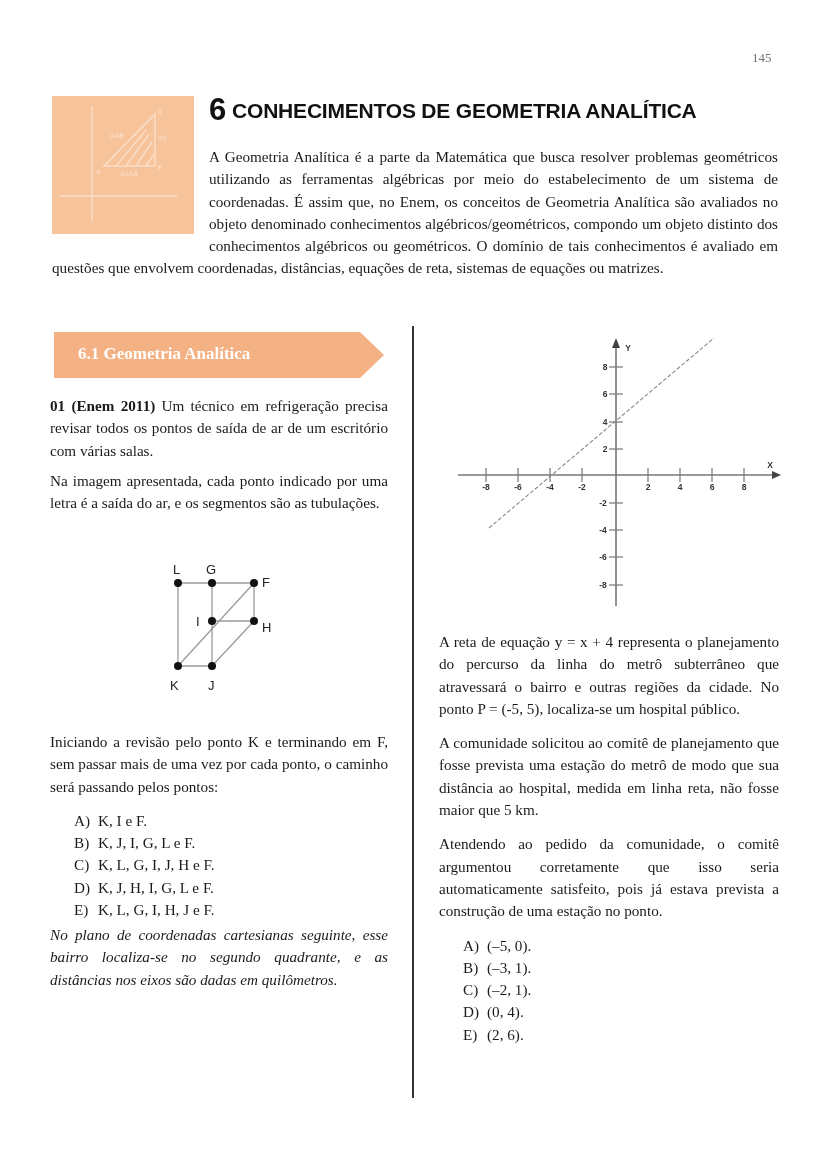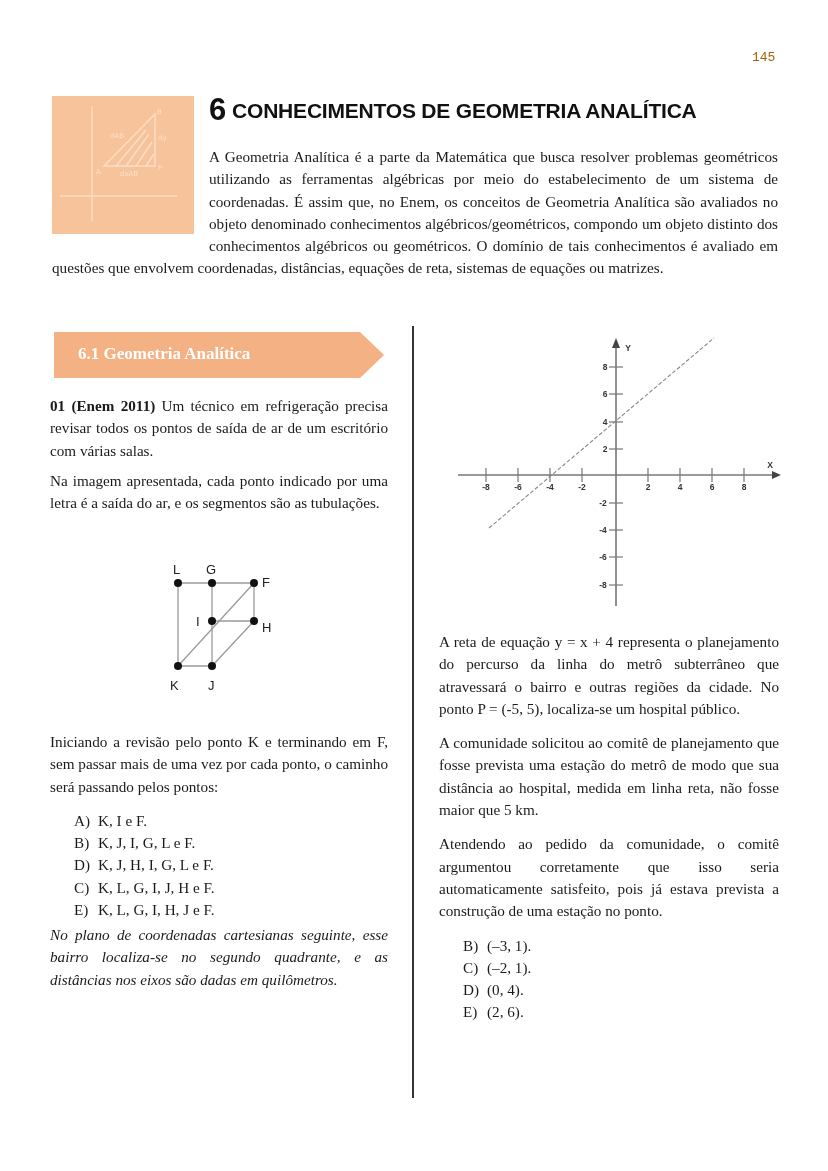--- a/index.html
+++ b/index.html
@@ -1,19 +1,19 @@
 <!DOCTYPE html>
 <html><head>
 <meta charset="utf-8">
 <style>
   html, body { margin:0; padding:0; background:#ffffff; }
   body { width:828px; height:1171px; position:relative; overflow:hidden;
          font-family:"Liberation Serif", serif; color:#1a1a1a; }
   .abs { position:absolute; }
-  .page-number { left:752px; top:50px; font-family:Liberation Mono, monospace; font-size:13px; color:#a16207; }
+  .page-number { left:752px; top:50px; font-family:Liberation Serif, serif; font-size:13px; color:#737373; }
   .chapter-image { left:52px; top:96px; width:142px; height:138px; background:#f6c39b; }
   .chapter-title { left:209px; top:92px; font-family:"Liberation Sans", sans-serif; font-weight:bold; font-size:21px; color:#111; white-space:nowrap; letter-spacing:-0.2px; }
   .chapter-title .num { font-size:31px; margin-right:6px; vertical-align:-2px; }
   .intro { left:52px; top:146px; width:726px; font-size:15.2px; line-height:22.3px; text-align:justify; }
   .intro .float-spacer { float:left; width:157px; height:104px; }
   .section-banner { left:54px; top:332px; width:330px; height:46px; }
   .section-banner svg { position:absolute; left:0; top:0; }
   .section-banner span { position:absolute; left:24px; top:12px; color:#fff; font-weight:bold; font-size:17px; font-family:"Liberation Serif", serif; }
   .col-left { left:50px; width:338px; }
   .col-right { left:439px; width:340px; }
@@ -101,22 +101,22 @@
     <text x="170" y="690">K</text>
     <text x="208" y="690">J</text>
   </g>
 </svg>
 
 <div class="abs col-left" style="top:731px;">
   <p class="par">Iniciando a revisão pelo ponto K e terminando em F, sem passar mais de uma vez por cada ponto, o caminho será passando pelos pontos:</p>
   <ul class="opts" style="margin-top:12px;">
     <li><span class="lab">A)</span><span>K, I e F.</span></li>
     <li><span class="lab">B)</span><span>K, J, I, G, L e F.</span></li>
+    <li><span class="lab">C)</span><span>K, L, G, I, J, H e F.</span></li>
     <li><span class="lab">D)</span><span>K, J, H, I, G, L e F.</span></li>
-    <li><span class="lab">C)</span><span>K, L, G, I, J, H e F.</span></li>
     <li><span class="lab">E)</span><span>K, L, G, I, H, J e F.</span></li>
   </ul>
 </div>
 
 <div class="abs col-left" style="top:914px;">
   <p class="par" style="margin-top:10px;font-style:italic;">No plano de coordenadas cartesianas seguinte, esse bairro localiza-se no segundo quadrante, e as distâncias nos eixos são dadas em quilômetros.</p>
 </div>
 
 <div class="abs divider"></div>
 
@@ -166,18 +166,19 @@
     <text x="628" y="351">Y</text>
   </g>
   <line x1="489" y1="528" x2="714" y2="338" stroke="#888" stroke-width="1.1" stroke-dasharray="4,2"></line>
 </svg>
 
 <div class="abs col-right" style="top:631px;">
   <p class="par">A reta de equação y = x + 4 representa o planejamento do percurso da linha do metrô subterrâneo que atravessará o bairro e outras regiões da cidade. No ponto P = (-5, 5), localiza-se um hospital público.</p>
   <p class="par" style="margin-top:12px;">A comunidade solicitou ao comitê de planejamento que fosse prevista uma estação do metrô de modo que sua distância ao hospital, medida em linha reta, não fosse maior que 5 km.</p>
   <p class="par" style="margin-top:12px;">Atendendo ao pedido da comunidade, o comitê argumentou corretamente que isso seria automaticamente satisfeito, pois já estava prevista a construção de uma estação no ponto.</p>
   <ul class="opts" style="margin-top:12px;">
+    <li><span class="lab">A)</span><span>(–5, 0).</span></li>
     <li><span class="lab">B)</span><span>(–3, 1).</span></li>
     <li><span class="lab">C)</span><span>(–2, 1).</span></li>
     <li><span class="lab">D)</span><span>(0, 4).</span></li>
     <li><span class="lab">E)</span><span>(2, 6).</span></li>
   </ul>
 </div>
 
 </body></html>

